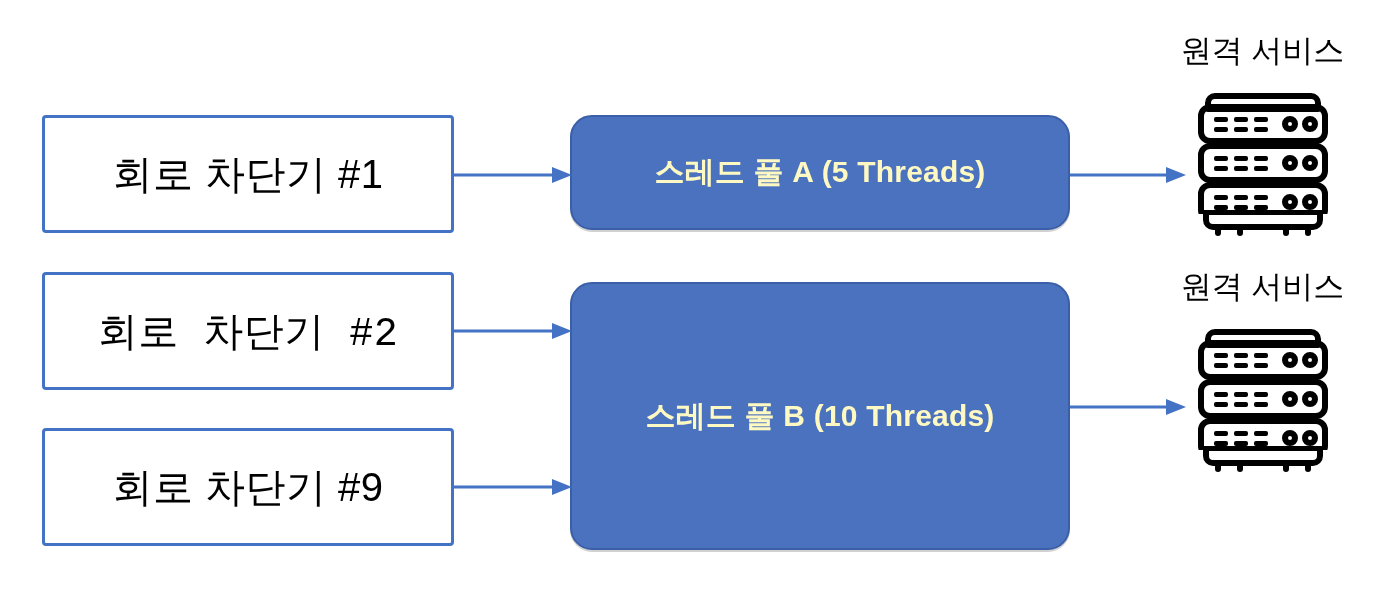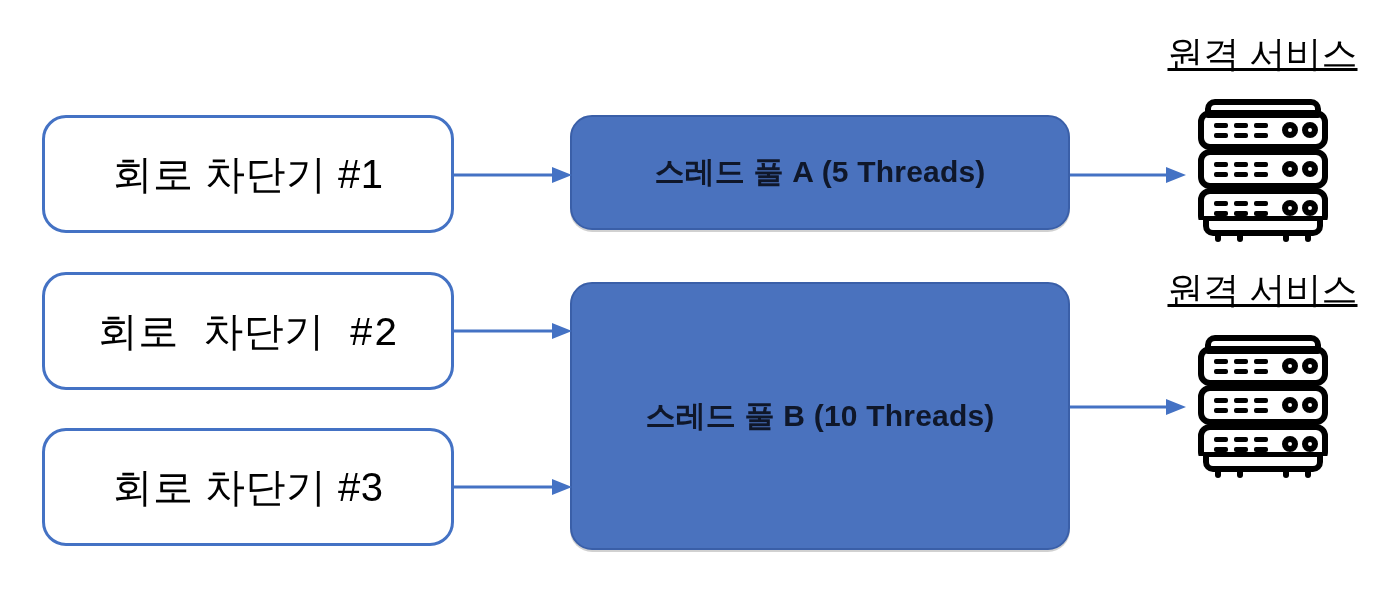--- a/index.html
+++ b/index.html
@@ -17,21 +17,21 @@
     background: #ffffff;
     overflow: hidden;
   }
 
   
   .cb-box {
     position: absolute;
     box-sizing: border-box;
     background: #ffffff;
     border: 3px solid #4472C4;
-    border-radius: 24px;
+    border-radius: 4px;
     display: flex;
     align-items: center;
     justify-content: center;
   }
   .cb-label {
     font-size: 40px;
     color: #000000;
     font-weight: 400;
     letter-spacing: 0.5px;
     white-space: nowrap;
@@ -45,66 +45,65 @@
     border: 2px solid #3A5FA8;
     border-radius: 22px;
     display: flex;
     align-items: center;
     justify-content: center;
     box-shadow: 0 2px 0 rgba(0,0,0,0.18);
   }
   .pool-label {
     font-size: 30px;
     font-weight: bold;
-    color: #0f172a;
+    color: #fef9c3;
     white-space: nowrap;
     letter-spacing: 0.2px;
   }
 
   
   .arrow {
     position: absolute;
     height: 24px;
     display: block;
   }
 
   
   .service-group {
     position: absolute;
     display: flex;
     flex-direction: column;
     align-items: center;
   }
   .service-label {
-    font-size: 36px;
+    font-size: 31px;
     color: #000000;
     font-weight: 400;
     white-space: nowrap;
     line-height: 1.1;
-    text-decoration: underline;
   }
   .server-icon {
     display: block;
   }
 </style>
 </head>
 <body>
 
 <div id="canvas">
 
   <div class="cb-box" style="left:42px; top:115px; width:412px; height:118px;">
     <span class="cb-label">회로 차단기 #1</span>
   </div>
 
   <div class="cb-box" style="left:42px; top:272px; width:412px; height:118px;font-family:Liberation Mono, monospace;">
     <span class="cb-label">회로 차단기 #2</span>
   </div>
 
   <div class="cb-box" style="left:42px; top:428px; width:412px; height:118px;">
-    <span class="cb-label">회로 차단기 #3</span>
+    <span class="cb-label">회로 차단기 #9</span>
   </div>
 
   <div class="pool-box" style="left:570px; top:115px; width:500px; height:115px;">
     <span class="pool-label">스레드 풀 A (5 Threads)</span>
   </div>
 
   <div class="pool-box" style="left:570px; top:282px; width:500px; height:268px;">
     <span class="pool-label">스레드 풀 B (10 Threads)</span>
   </div>
 

